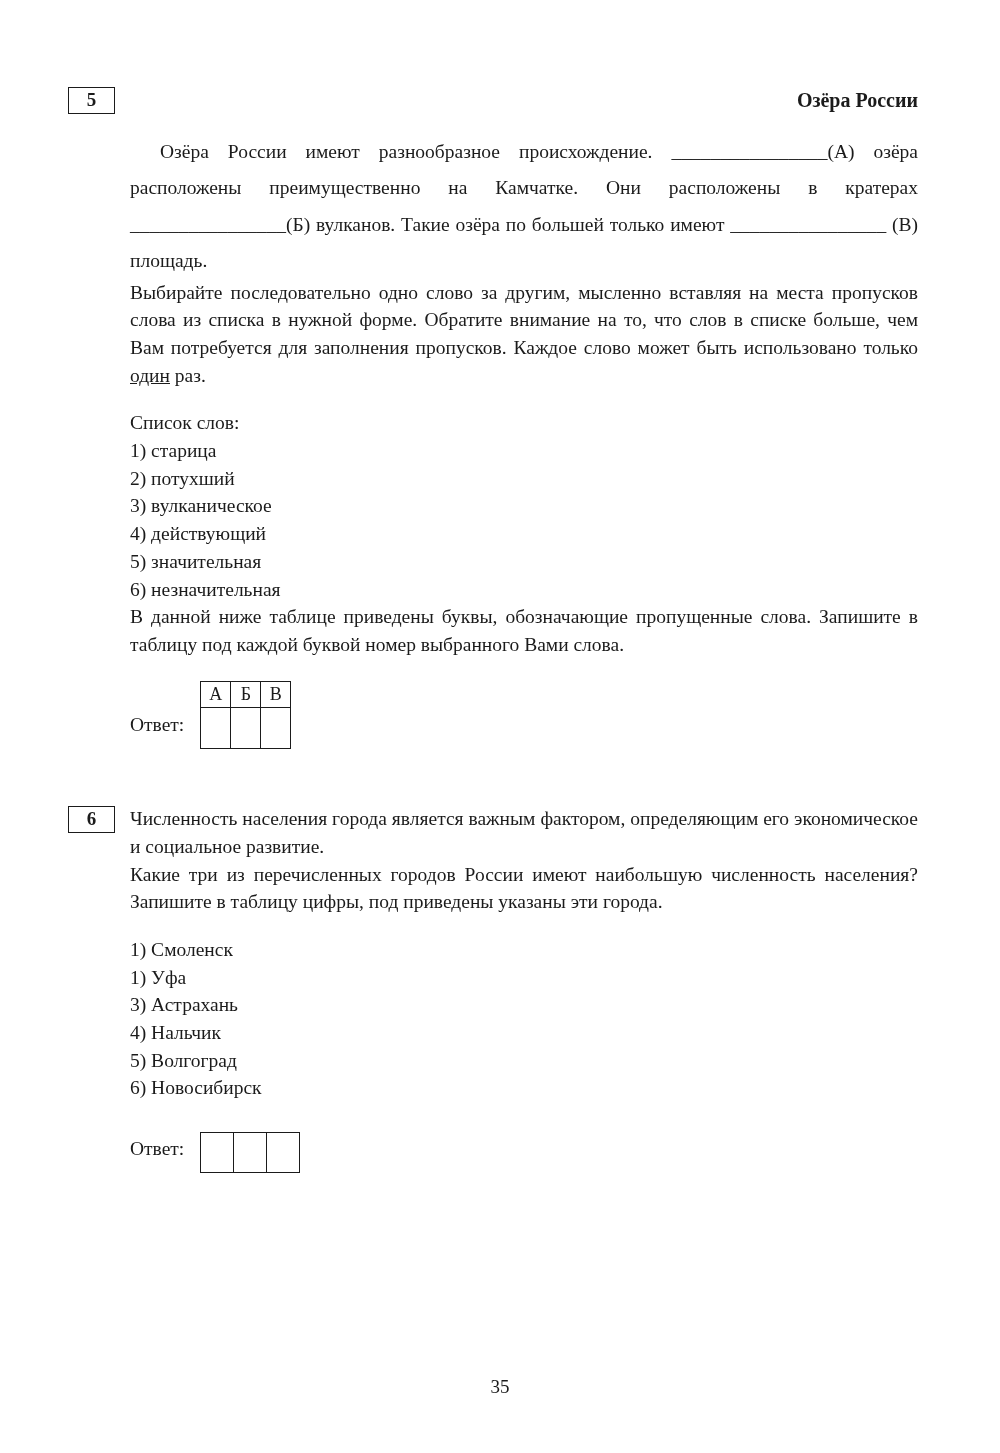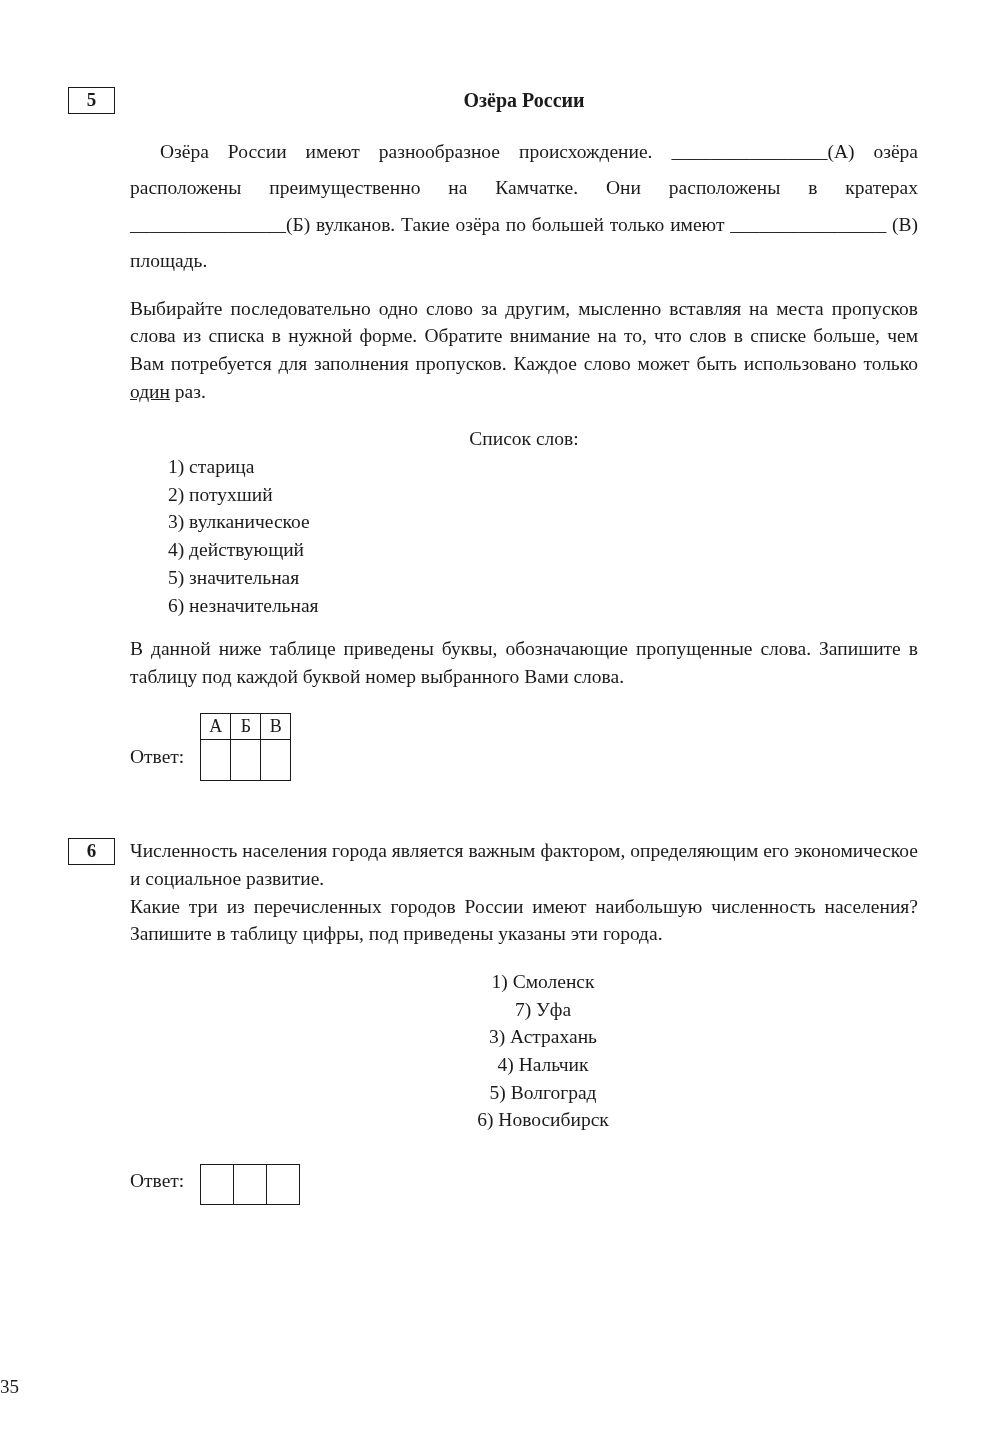--- a/index.html
+++ b/index.html
@@ -33,32 +33,32 @@
     border: 1.6px solid #1b1b1b;
     display: flex;
     align-items: center;
     justify-content: center;
     font-weight: bold;
     font-size: 19px;
     background: #fff;
   }
   .justify { text-align: justify; }
   .title {
-    text-align: center;
+    text-align: right;
     font-weight: bold;
     font-size: 20px;
     margin-top: 26px;
     margin-bottom: 20px;
   }
   .gapped { line-height: 1.85; }
   .indent { text-indent: 30px; }
-  .mt16 { margin-top: 16px; }
-  .mt20 { margin-top: 20px; text-align: center; }
+  .mt16 { }
+  .mt20 { margin-top: 20px; }
   .u { text-decoration: underline; }
-  .list-item { line-height: 1.42; margin-left: 38px; }
+  .list-item { line-height: 1.42; }
   .answer-row {
     display: flex;
     align-items: flex-end;
     margin-top: 22px;
   }
   .answer-label { padding-bottom: 10px; font-family: Liberation Serif, serif; }
   table.ans-table {
     border-collapse: collapse;
     margin-left: 16px;
   }
@@ -78,21 +78,21 @@
     width: 33px;
     height: 40px;
     background: #fff;
   }
   .q6 { margin-top: 56px; }
   .page-number {
     position: absolute;
     bottom: 55px;
     left: 0;
     width: 100%;
-    text-align: left;
+    text-align: center;
     font-size: 19px;
   }
 </style>
 </head>
 <body>
 
 <div class="page">
   <div class="content">
 
     <section class="question">
@@ -139,21 +139,21 @@
 
     <section class="question q6">
       <div class="qnum-box">
         <span>6</span>
       </div>
       <p class="justify">Численность населения города является важным фактором, определяющим его экономическое и социальное развитие.</p>
       <p class="justify">Какие три из перечисленных городов России имеют наибольшую численность населения? Запишите в таблицу цифры, под приведены указаны эти города.</p>
 
       <div class="mt20">
         <div class="list-item">1) Смоленск</div>
-        <div class="list-item">7) Уфа</div>
+        <div class="list-item">1) Уфа</div>
         <div class="list-item">3) Астрахань</div>
         <div class="list-item">4) Нальчик</div>
         <div class="list-item">5) Волгоград</div>
         <div class="list-item">6) Новосибирск</div>
       </div>
 
       <div class="answer-row" style="margin-top:30px;">
         <span class="answer-label">Ответ:</span>
         <table class="ans-table6">
           <tbody>

